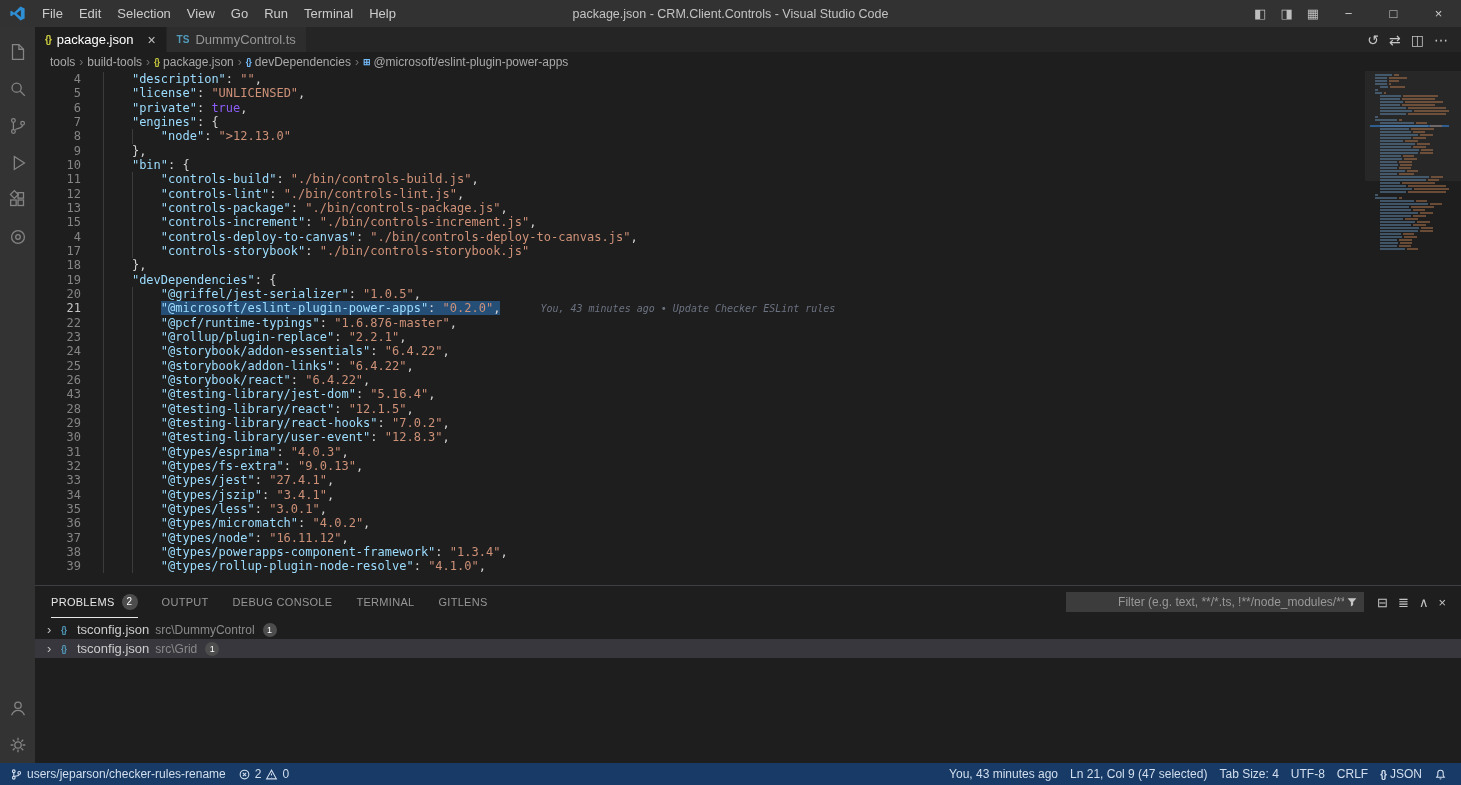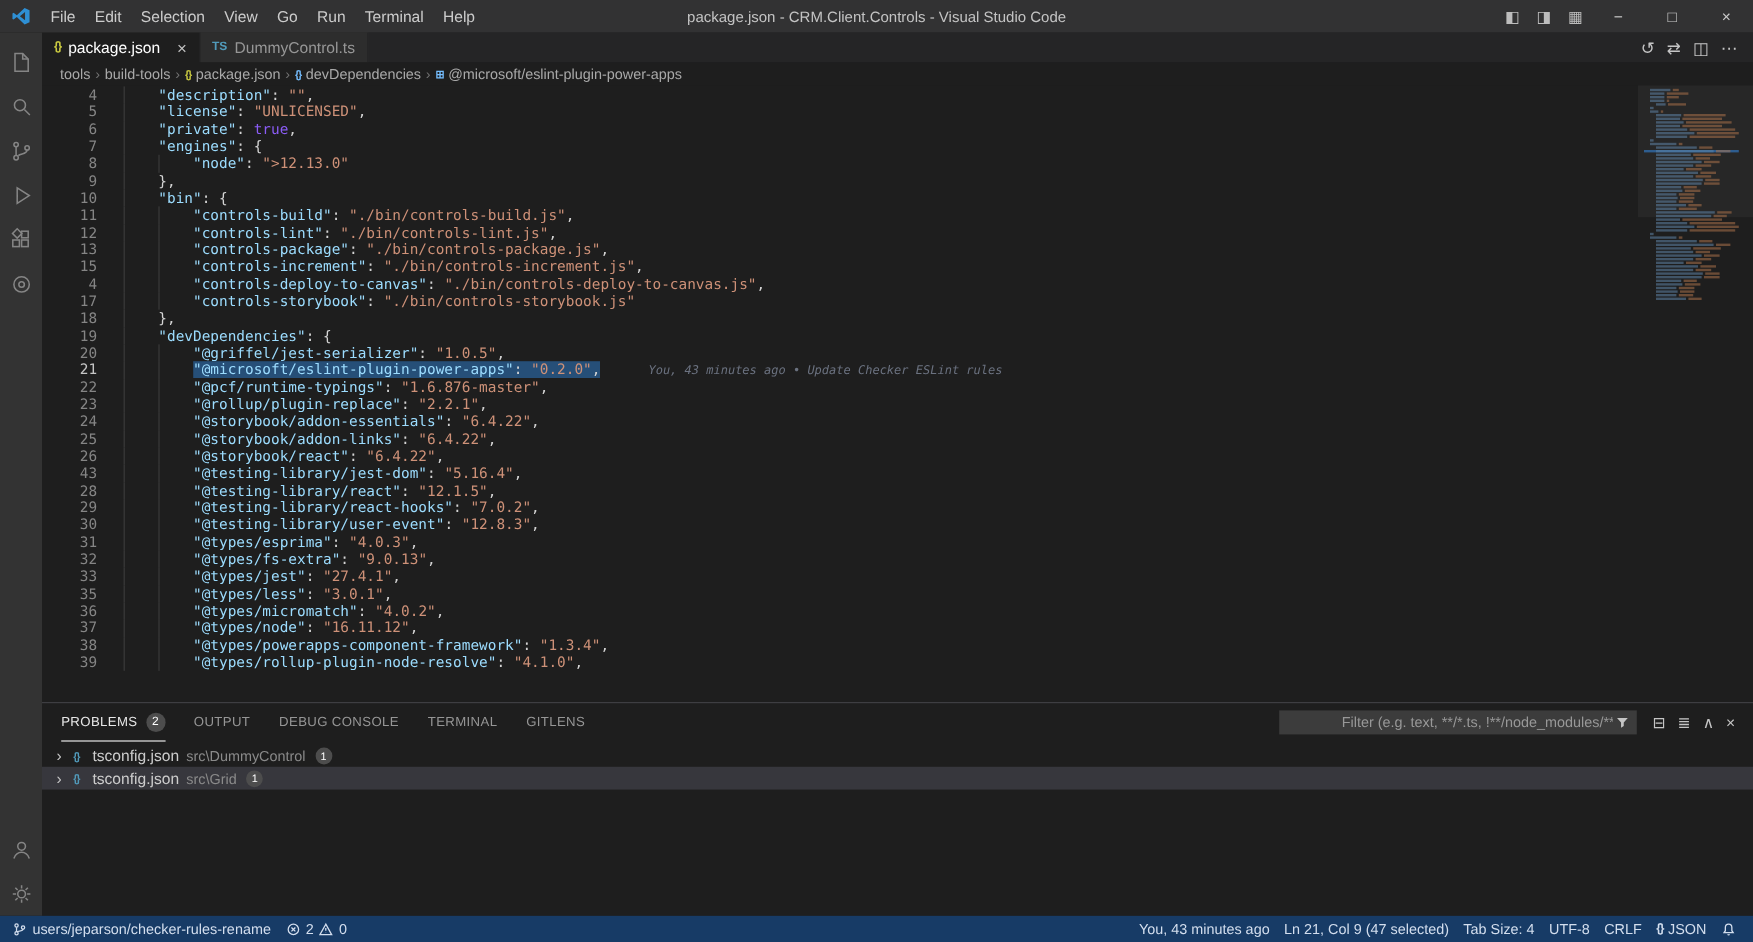--- a/index.html
+++ b/index.html
@@ -265,20 +265,21 @@
           <div class="line"><span class="ln">24</span><span class="lc"><i class="guide" style="left: 0ch;"></i><i class="guide" style="left: 4ch;"></i><span class="tok-p">        </span><span class="tok-k">"@storybook/addon-essentials"</span><span class="tok-p">: </span><span class="tok-s">"6.4.22"</span><span class="tok-p">,</span></span></div>
           <div class="line"><span class="ln">25</span><span class="lc"><i class="guide" style="left: 0ch;"></i><i class="guide" style="left: 4ch;"></i><span class="tok-p">        </span><span class="tok-k">"@storybook/addon-links"</span><span class="tok-p">: </span><span class="tok-s">"6.4.22"</span><span class="tok-p">,</span></span></div>
           <div class="line"><span class="ln">26</span><span class="lc"><i class="guide" style="left: 0ch;"></i><i class="guide" style="left: 4ch;"></i><span class="tok-p">        </span><span class="tok-k">"@storybook/react"</span><span class="tok-p">: </span><span class="tok-s">"6.4.22"</span><span class="tok-p">,</span></span></div>
           <div class="line"><span class="ln">43</span><span class="lc"><i class="guide" style="left: 0ch;"></i><i class="guide" style="left: 4ch;"></i><span class="tok-p">        </span><span class="tok-k">"@testing-library/jest-dom"</span><span class="tok-p">: </span><span class="tok-s">"5.16.4"</span><span class="tok-p">,</span></span></div>
           <div class="line"><span class="ln">28</span><span class="lc"><i class="guide" style="left: 0ch;"></i><i class="guide" style="left: 4ch;"></i><span class="tok-p">        </span><span class="tok-k">"@testing-library/react"</span><span class="tok-p">: </span><span class="tok-s">"12.1.5"</span><span class="tok-p">,</span></span></div>
           <div class="line"><span class="ln">29</span><span class="lc"><i class="guide" style="left: 0ch;"></i><i class="guide" style="left: 4ch;"></i><span class="tok-p">        </span><span class="tok-k">"@testing-library/react-hooks"</span><span class="tok-p">: </span><span class="tok-s">"7.0.2"</span><span class="tok-p">,</span></span></div>
           <div class="line"><span class="ln">30</span><span class="lc"><i class="guide" style="left: 0ch;"></i><i class="guide" style="left: 4ch;"></i><span class="tok-p">        </span><span class="tok-k">"@testing-library/user-event"</span><span class="tok-p">: </span><span class="tok-s">"12.8.3"</span><span class="tok-p">,</span></span></div>
           <div class="line"><span class="ln">31</span><span class="lc"><i class="guide" style="left: 0ch;"></i><i class="guide" style="left: 4ch;"></i><span class="tok-p">        </span><span class="tok-k">"@types/esprima"</span><span class="tok-p">: </span><span class="tok-s">"4.0.3"</span><span class="tok-p">,</span></span></div>
           <div class="line"><span class="ln">32</span><span class="lc"><i class="guide" style="left: 0ch;"></i><i class="guide" style="left: 4ch;"></i><span class="tok-p">        </span><span class="tok-k">"@types/fs-extra"</span><span class="tok-p">: </span><span class="tok-s">"9.0.13"</span><span class="tok-p">,</span></span></div>
           <div class="line"><span class="ln">33</span><span class="lc"><i class="guide" style="left: 0ch;"></i><i class="guide" style="left: 4ch;"></i><span class="tok-p">        </span><span class="tok-k">"@types/jest"</span><span class="tok-p">: </span><span class="tok-s">"27.4.1"</span><span class="tok-p">,</span></span></div>
+          <div class="line"><span class="ln">34</span><span class="lc"><i class="guide" style="left: 0ch;"></i><i class="guide" style="left: 4ch;"></i><span class="tok-p">        </span><span class="tok-k">"@types/jszip"</span><span class="tok-p">: </span><span class="tok-s">"3.4.1"</span><span class="tok-p">,</span></span></div>
           <div class="line"><span class="ln">35</span><span class="lc"><i class="guide" style="left: 0ch;"></i><i class="guide" style="left: 4ch;"></i><span class="tok-p">        </span><span class="tok-k">"@types/less"</span><span class="tok-p">: </span><span class="tok-s">"3.0.1"</span><span class="tok-p">,</span></span></div>
           <div class="line"><span class="ln">36</span><span class="lc"><i class="guide" style="left: 0ch;"></i><i class="guide" style="left: 4ch;"></i><span class="tok-p">        </span><span class="tok-k">"@types/micromatch"</span><span class="tok-p">: </span><span class="tok-s">"4.0.2"</span><span class="tok-p">,</span></span></div>
           <div class="line"><span class="ln">37</span><span class="lc"><i class="guide" style="left: 0ch;"></i><i class="guide" style="left: 4ch;"></i><span class="tok-p">        </span><span class="tok-k">"@types/node"</span><span class="tok-p">: </span><span class="tok-s">"16.11.12"</span><span class="tok-p">,</span></span></div>
           <div class="line"><span class="ln">38</span><span class="lc"><i class="guide" style="left: 0ch;"></i><i class="guide" style="left: 4ch;"></i><span class="tok-p">        </span><span class="tok-k">"@types/powerapps-component-framework"</span><span class="tok-p">: </span><span class="tok-s">"1.3.4"</span><span class="tok-p">,</span></span></div>
           <div class="line"><span class="ln">39</span><span class="lc"><i class="guide" style="left: 0ch;"></i><i class="guide" style="left: 4ch;"></i><span class="tok-p">        </span><span class="tok-k">"@types/rollup-plugin-node-resolve"</span><span class="tok-p">: </span><span class="tok-s">"4.1.0"</span><span class="tok-p">,</span></span></div>
         </div>
       <div class="minimap">
         <div class="mm-viewport"></div>
         <div class="minimap-content">
             <div class="mm-line" style="padding-left: 5px;">

